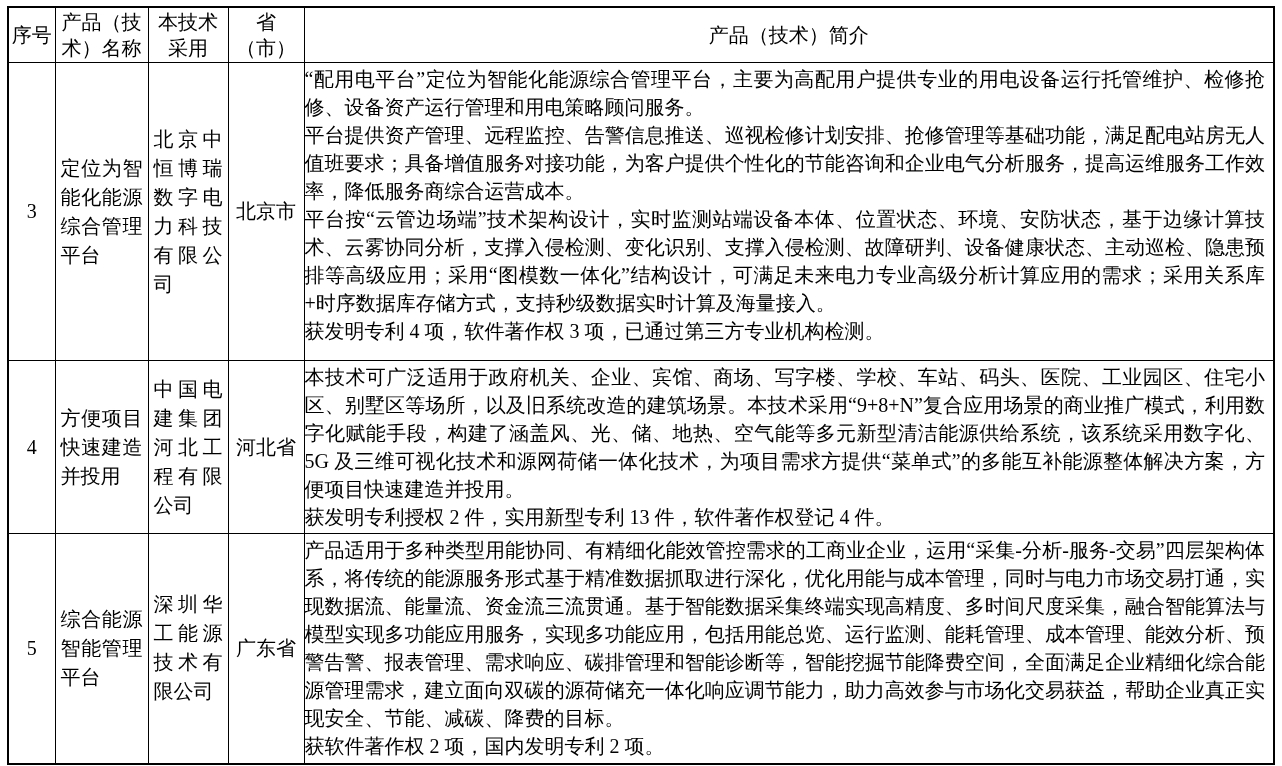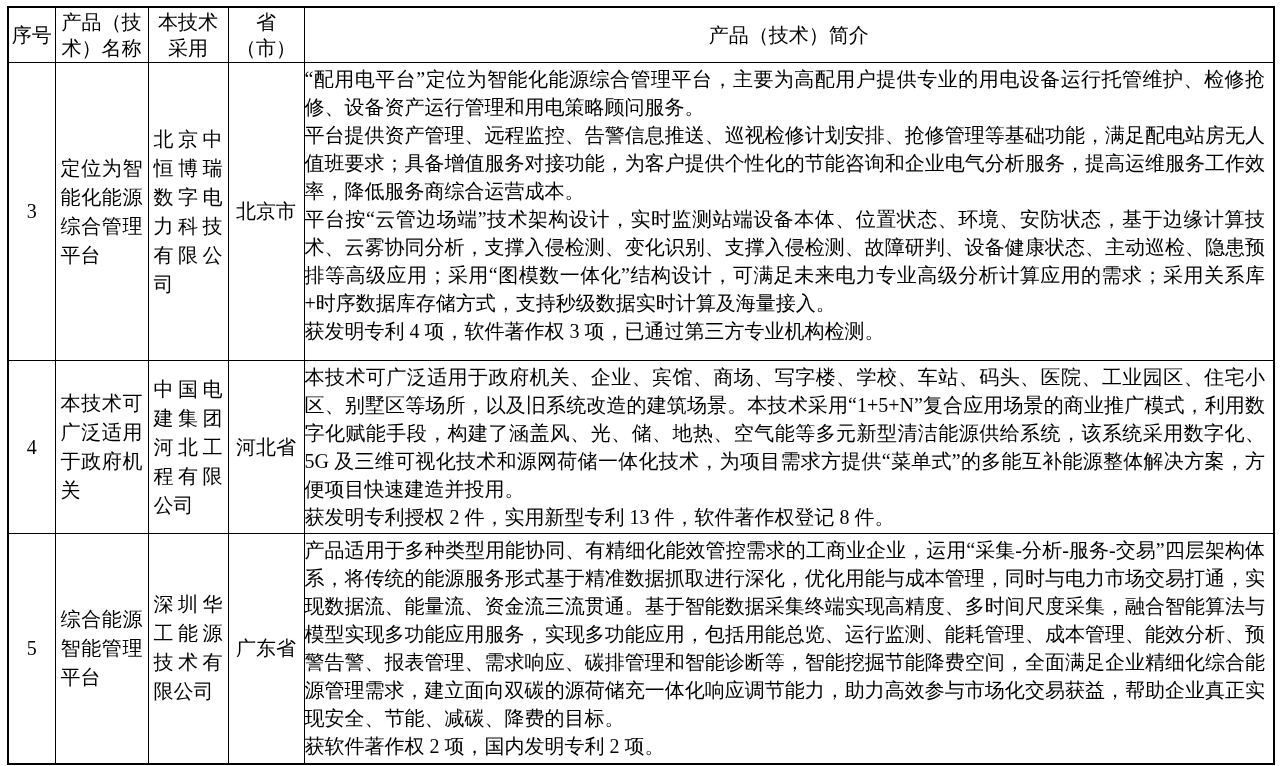--- a/index.html
+++ b/index.html
@@ -97,26 +97,26 @@
           <td class="province-cell">北京市</td>
           <td class="intro-cell">
             <div class="para">“配用电平台”定位为智能化能源综合管理平台，主要为高配用户提供专业的用电设备运行托管维护、检修抢修、设备资产运行管理和用电策略顾问服务。</div>
             <div class="para">平台提供资产管理、远程监控、告警信息推送、巡视检修计划安排、抢修管理等基础功能，满足配电站房无人值班要求；具备增值服务对接功能，为客户提供个性化的节能咨询和企业电气分析服务，提高运维服务工作效率，降低服务商综合运营成本。</div>
             <div class="para">平台按“云管边场端”技术架构设计，实时监测站端设备本体、位置状态、环境、安防状态，基于边缘计算技术、云雾协同分析，支撑入侵检测、变化识别、支撑入侵检测、故障研判、设备健康状态、主动巡检、隐患预排等高级应用；采用“图模数一体化”结构设计，可满足未来电力专业高级分析计算应用的需求；采用关系库+时序数据库存储方式，支持秒级数据实时计算及海量接入。</div>
             <div class="para">获发明专利 4 项，软件著作权 3 项，已通过第三方专业机构检测。</div>
           </td>
         </tr>
         <tr style="height: 172px;">
           <td class="seq-cell">4</td>
-          <td class="name-cell">本技术可广泛适用于政府机关</td>
+          <td class="name-cell">方便项目快速建造并投用</td>
           <td class="company-cell">中国电建集团河北工程有限公司</td>
           <td class="province-cell">河北省</td>
           <td class="intro-cell">
-            <div class="para">本技术可广泛适用于政府机关、企业、宾馆、商场、写字楼、学校、车站、码头、医院、工业园区、住宅小区、别墅区等场所，以及旧系统改造的建筑场景。本技术采用“1+5+N”复合应用场景的商业推广模式，利用数字化赋能手段，构建了涵盖风、光、储、地热、空气能等多元新型清洁能源供给系统，该系统采用数字化、5G 及三维可视化技术和源网荷储一体化技术，为项目需求方提供“菜单式”的多能互补能源整体解决方案，方便项目快速建造并投用。</div>
-            <div class="para">获发明专利授权 2 件，实用新型专利 13 件，软件著作权登记 8 件。</div>
+            <div class="para">本技术可广泛适用于政府机关、企业、宾馆、商场、写字楼、学校、车站、码头、医院、工业园区、住宅小区、别墅区等场所，以及旧系统改造的建筑场景。本技术采用“9+8+N”复合应用场景的商业推广模式，利用数字化赋能手段，构建了涵盖风、光、储、地热、空气能等多元新型清洁能源供给系统，该系统采用数字化、5G 及三维可视化技术和源网荷储一体化技术，为项目需求方提供“菜单式”的多能互补能源整体解决方案，方便项目快速建造并投用。</div>
+            <div class="para">获发明专利授权 2 件，实用新型专利 13 件，软件著作权登记 4 件。</div>
           </td>
         </tr>
         <tr style="height: 230px;">
           <td class="seq-cell">5</td>
           <td class="name-cell">综合能源智能管理平台</td>
           <td class="company-cell">深圳华工能源技术有限公司</td>
           <td class="province-cell">广东省</td>
           <td class="intro-cell">
             <div class="para">产品适用于多种类型用能协同、有精细化能效管控需求的工商业企业，运用“采集-分析-服务-交易”四层架构体系，将传统的能源服务形式基于精准数据抓取进行深化，优化用能与成本管理，同时与电力市场交易打通，实现数据流、能量流、资金流三流贯通。基于智能数据采集终端实现高精度、多时间尺度采集，融合智能算法与模型实现多功能应用服务，实现多功能应用，包括用能总览、运行监测、能耗管理、成本管理、能效分析、预警告警、报表管理、需求响应、碳排管理和智能诊断等，智能挖掘节能降费空间，全面满足企业精细化综合能源管理需求，建立面向双碳的源荷储充一体化响应调节能力，助力高效参与市场化交易获益，帮助企业真正实现安全、节能、减碳、降费的目标。</div>
             <div class="para">获软件著作权 2 项，国内发明专利 2 项。</div>

